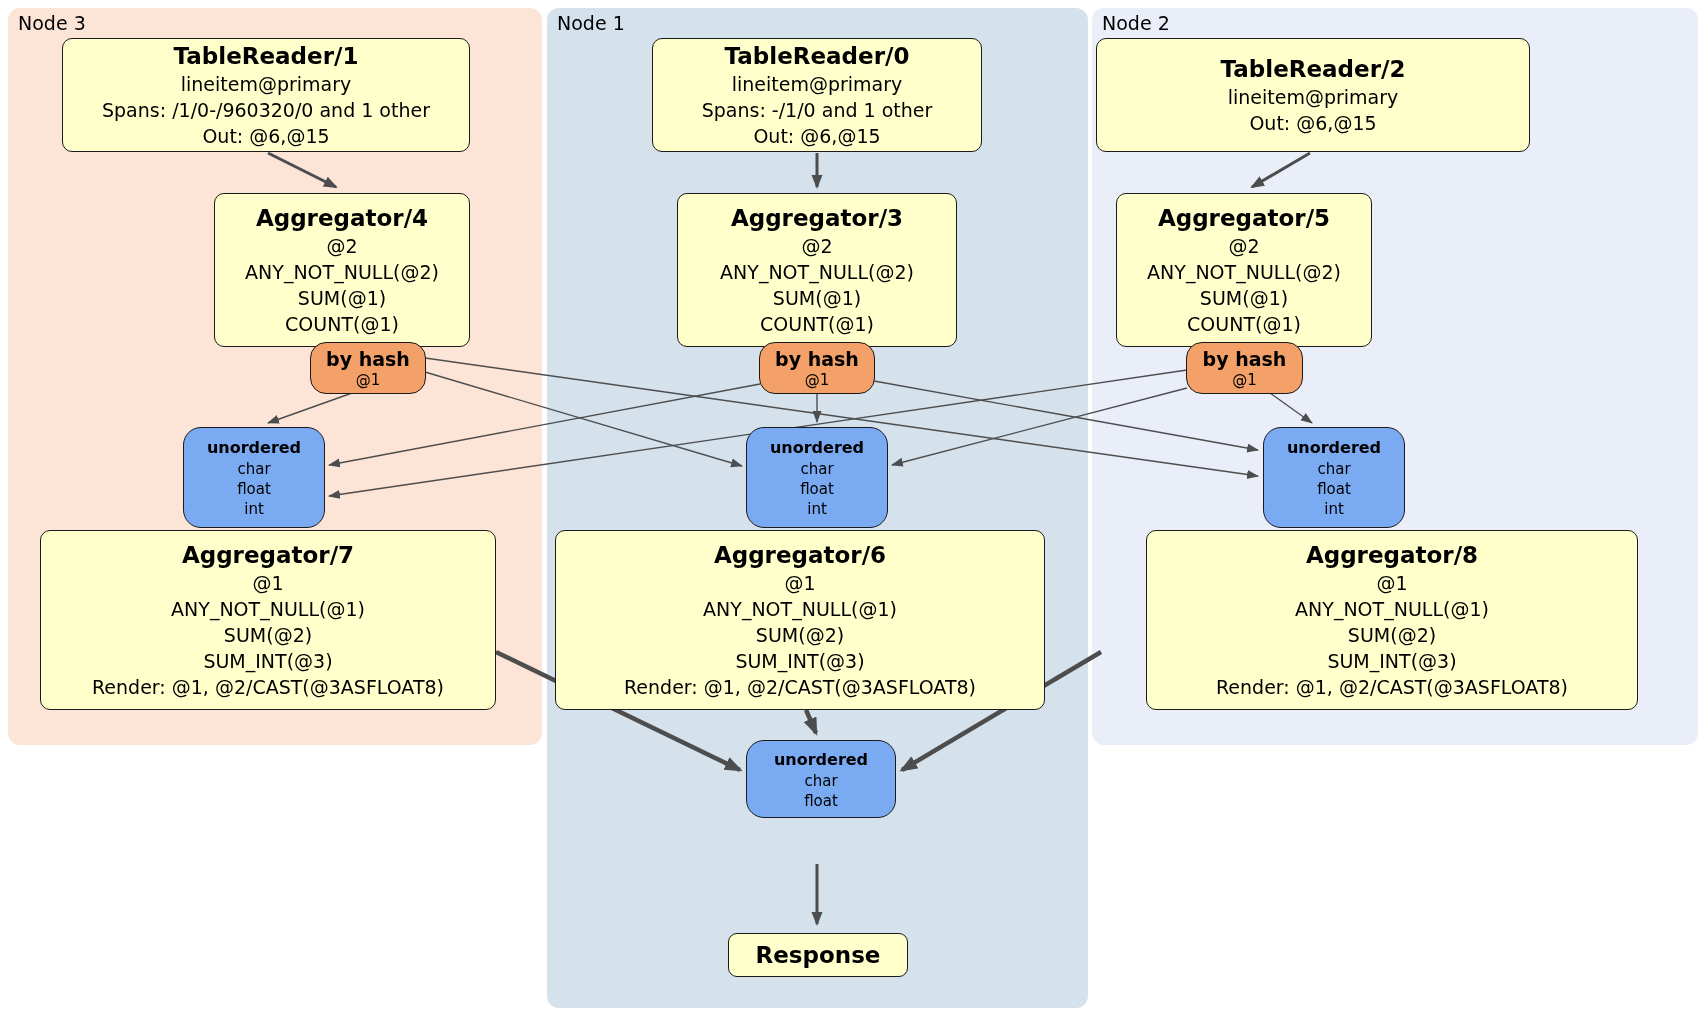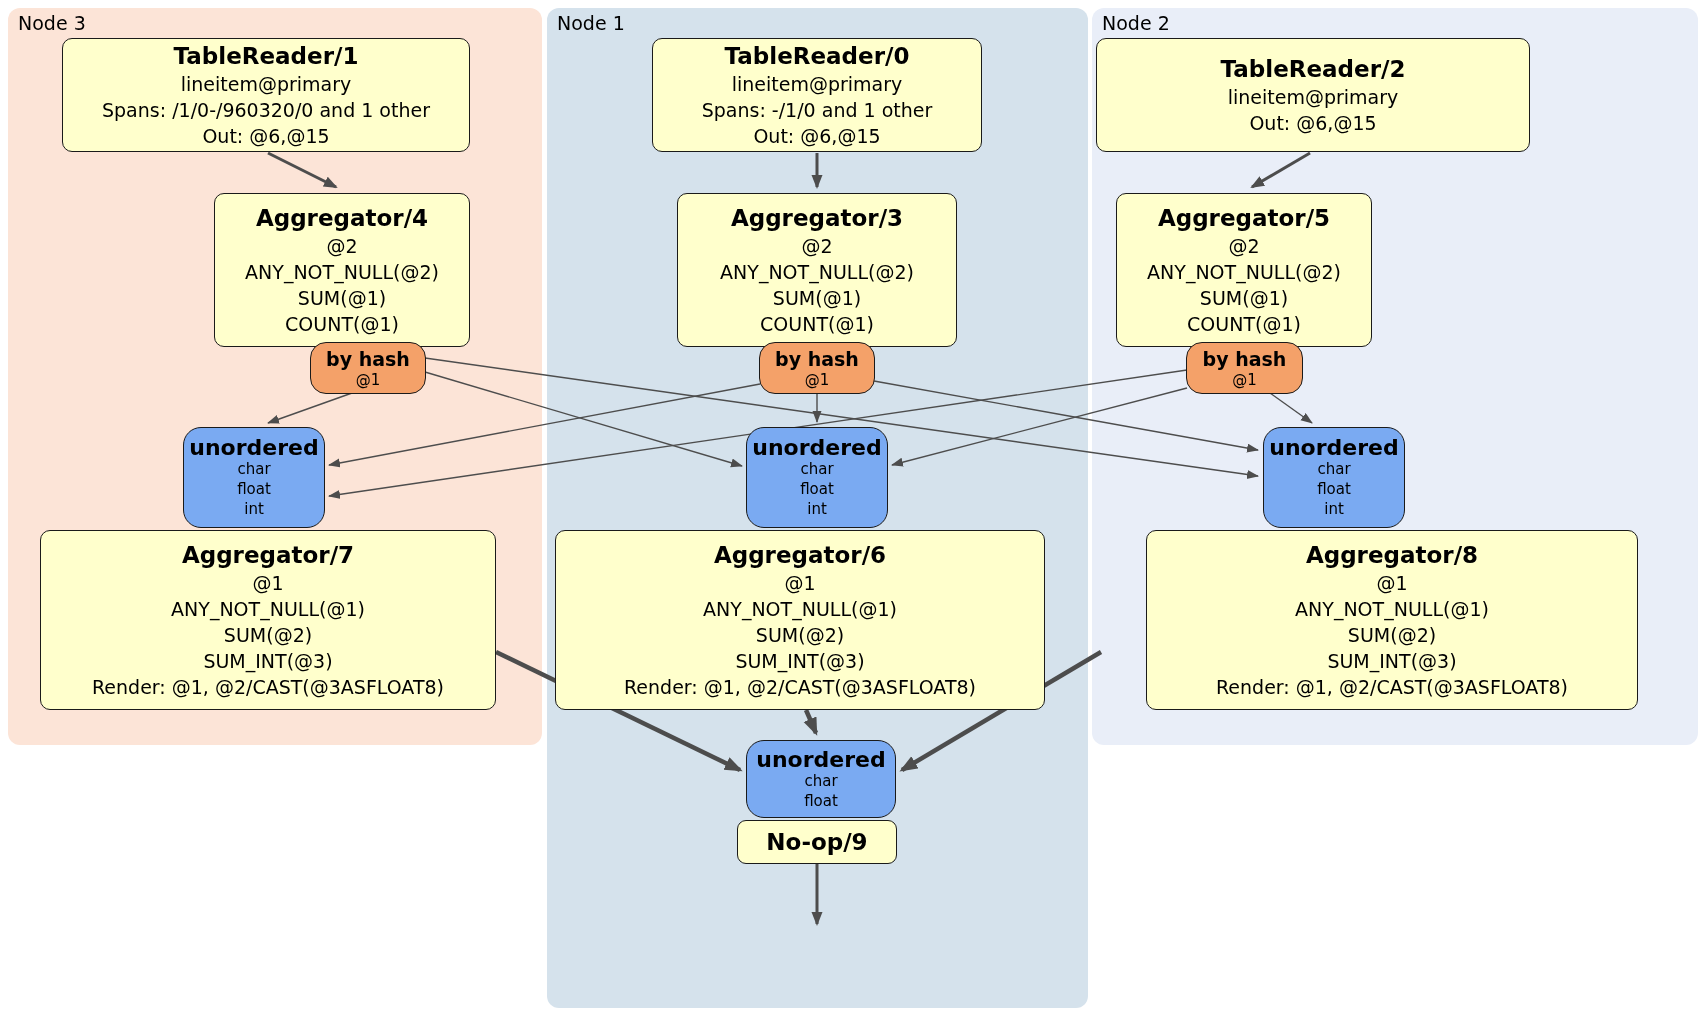--- a/index.html
+++ b/index.html
@@ -21,21 +21,21 @@
   .box{position:absolute;display:flex;flex-direction:column;justify-content:center;
        text-align:center;box-sizing:border-box;border:1.6px solid var(--box-border);
        background:var(--processor-bg);border-radius:10px;}
   .router{background:var(--router-bg);border-radius:16px;}
   .sync{background:var(--sync-bg);border-radius:18px;}
   .pill{border-radius:9px;}
   .t{font-size:23px;font-weight:bold;line-height:29px;white-space:nowrap;}
   .l{font-size:19px;line-height:26px;white-space:nowrap;}
   .router .t{font-size:19px;line-height:23px;}
   .router .l{font-size:15px;line-height:18px;}
-  .sync .t{font-size:22px;line-height:23px;}
+  .sync .t{font-size:16px;line-height:23px;}
   .sync .l{font-size:15px;line-height:20px;}
 </style>
 </head>
 <body>
 
 <div class="canvas">
 
   <div class="panel" style="left:8px;top:8px;width:534px;height:737px;background:var(--node3-bg);"></div>
   <div class="panel" style="left:547px;top:8px;width:541px;height:1000px;background:var(--node1-bg);"></div>
   <div class="panel" style="left:1092px;top:8px;width:606px;height:737px;background:var(--node2-bg);"></div>
@@ -171,17 +171,17 @@
     <div class="l">SUM(@2)</div>
     <div class="l">SUM_INT(@3)</div>
     <div class="l">Render: @1, @2/CAST(@3ASFLOAT8)</div>
   </div>
 
   <div class="box sync" style="left:746px;top:740px;width:150px;height:78px;">
     <div class="t">unordered</div>
     <div class="l">char</div>
     <div class="l">float</div>
   </div>
-  <div class="box pill" style="left:737px;top:820px;width:160px;height:44px;">
-    <div class="t">No-op/9</div>
+  <div class="box pill" style="left:728px;top:933px;width:180px;height:44px;">
+    <div class="t">Response</div>
   </div>
 
 </div>
 
 </body></html>

